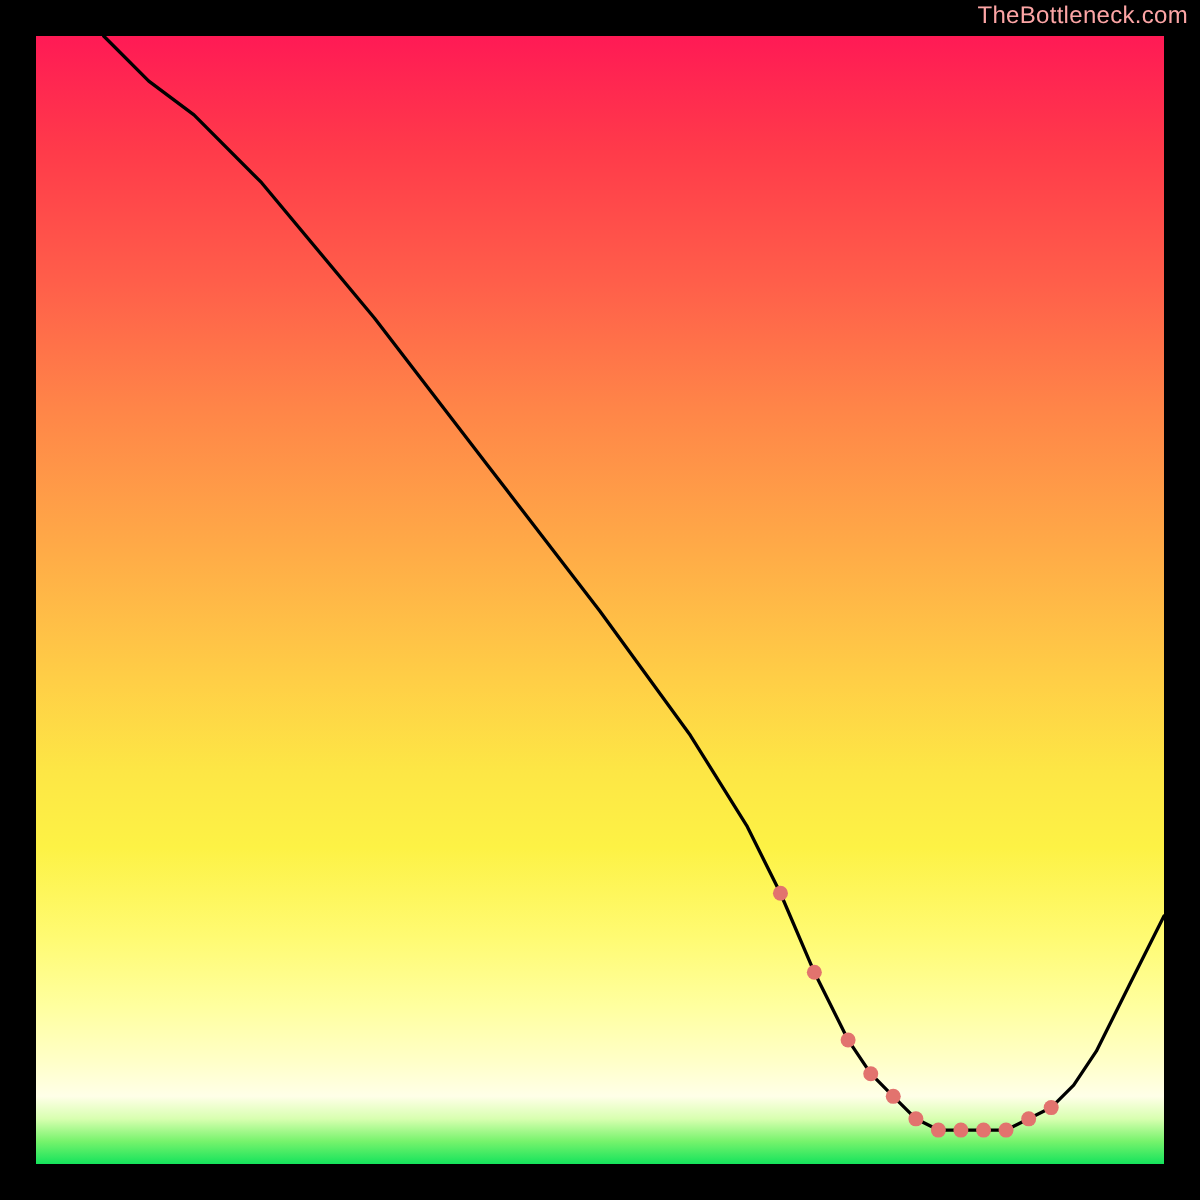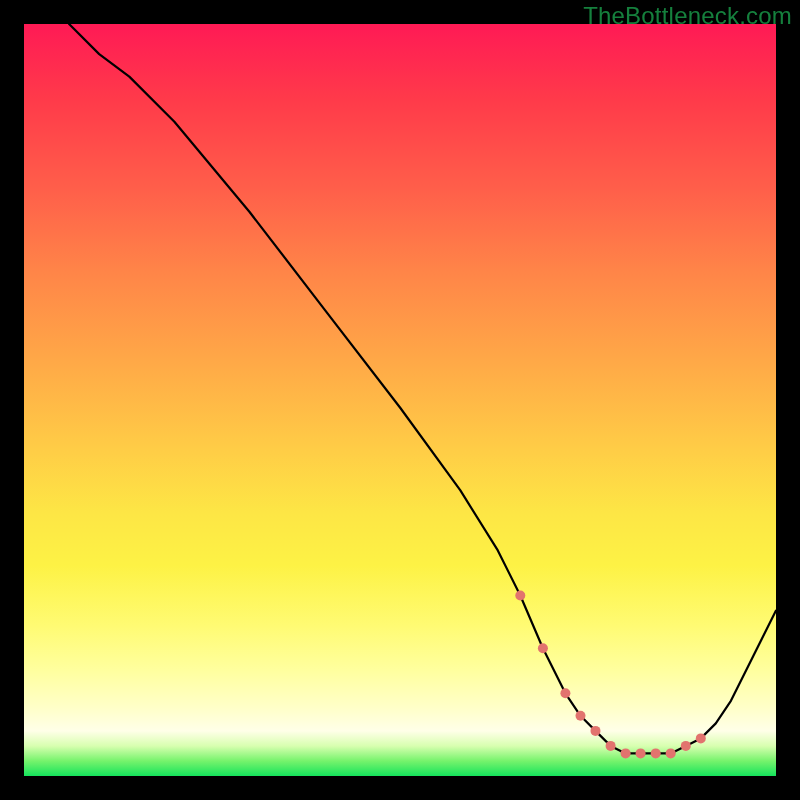--- a/index.html
+++ b/index.html
@@ -39,22 +39,22 @@
       #ffffe8 94%,
       #d8ffb0 96%,
       #76f36c 98%,
       #15e35c 100%
     );
   }
   .watermark {
     position: absolute;
     top: 2px;
     right: 8px;
-    color: #15803d;
-    font-size: 24px;
+    color: #fca5a5;
+    font-size: 16px;
     font-weight: 500;
     letter-spacing: 0.2px;
     font-family: Arial, sans-serif;
     text-align: center;
   }
   svg.curve {
     position: absolute;
     left: 0; top: 0;
     width: 752px;
     height: 752px;

